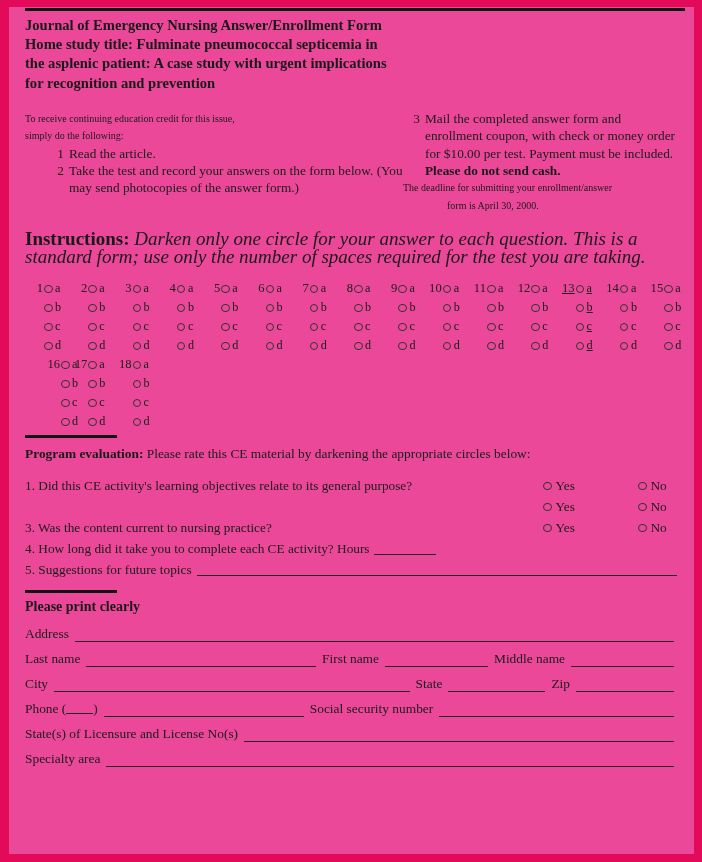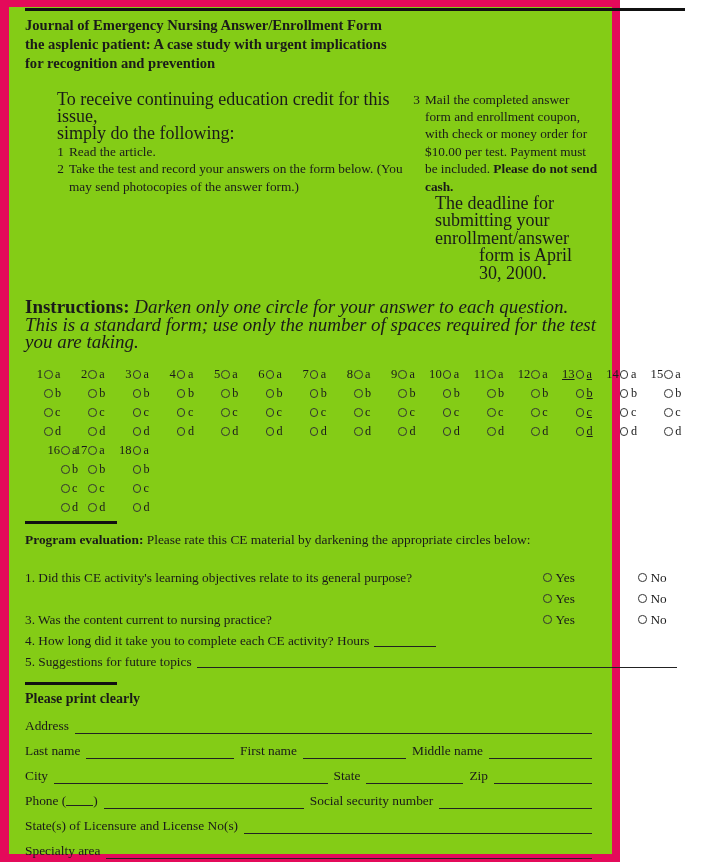--- a/index.html
+++ b/index.html
@@ -5,27 +5,27 @@
   html,body{margin:0;padding:0;}
   body{
     width:702px;height:862px;
     background:#ffffff;
     font-family:"Liberation Serif", serif;
     color:#1a1a1a;
     overflow:hidden;
   }
   .page{
     position:relative;
-    width:620px;height:862px;
+    width:702px;height:862px;
     box-sizing:border-box;
     border-left:9px solid var(--accent,#e40a5a);
     border-right:8px solid var(--accent,#e40a5a);
     border-top:7px solid var(--accent,#e40a5a);
     border-bottom:8px solid var(--accent,#e40a5a);
-    background:#84cc16;
+    background:#ec4899;
   }
   .inner{
     position:relative;
     width:100%;height:100%;
     box-sizing:border-box;
     padding:0 14px 0 16px;
   }
   .toprule{
     position:absolute;left:16px;top:1px;width:660px;height:3px;background:#111;
   }
@@ -44,21 +44,21 @@
   .hdr-left .hdr-line{white-space:normal;}
 
   
   .intro{
     display:flex;
     margin-top:17px;
   }
   .intro-left{width:378px;}
   .intro-right{flex:1;}
   .p{
-    font-size:18px;line-height:17.4px;margin-left:32px;
+    font-size:10px;line-height:17.4px;
   }
   .ol-item{
     display:flex;
     font-size:13.3px;line-height:17.4px;
   }
   .ol-num{width:17px;flex:none;text-align:right;padding-right:5px;}
   .ol-body{flex:1;}
   .indent1{padding-left:22px;}
   .indent2{padding-left:44px;}
   .b{font-weight:bold;}
@@ -151,20 +151,21 @@
 </head>
 <body>
 
 <div class="page" style="--accent: #e40a5a;">
   <div class="inner">
     <div class="toprule"></div>
 
     <div class="header">
       <div class="hdr-left">
         <div class="hdr-line b">Journal of Emergency Nursing Answer/Enrollment Form</div>
+        <div class="hdr-line b">Home study title: Fulminate pneumococcal septicemia in</div>
         <div class="hdr-line b">the asplenic patient: A case study with urgent implications</div>
         <div class="hdr-line b">for recognition and prevention</div>
       </div>
     </div>
 
     <div class="intro">
       <div class="intro-left">
         <div class="p">To receive continuing education credit for this issue,</div>
         <div class="p">simply do the following:</div>
         <div class="indent1">
@@ -593,21 +594,21 @@
               <span class="qlet">d</span>
             </div>
           </div>
         </div>
     </div>
 
     <div class="shortrule" style="margin-top:4px;"></div>
     <div class="eval-head">
       <span class="b">Program evaluation:</span><span> Please rate this CE material by darkening the appropriate circles below:</span>
     </div>
-    <div id="eval-rows" style="margin-top:20px;">
+    <div id="eval-rows" style="margin-top:14px;">
         <div class="eval-row">
           <div class="eval-q">1. Did this CE activity's learning objectives relate to its general purpose?</div>
           <div class="eval-yes"><span class="bub"></span><span>Yes</span></div>
           <div class="eval-no"><span class="bub"></span><span>No</span></div>
         </div>
         <div class="eval-row">
           <div class="eval-yes"><span class="bub"></span><span>Yes</span></div>
           <div class="eval-no"><span class="bub"></span><span>No</span></div>
         </div>
         <div class="eval-row">

